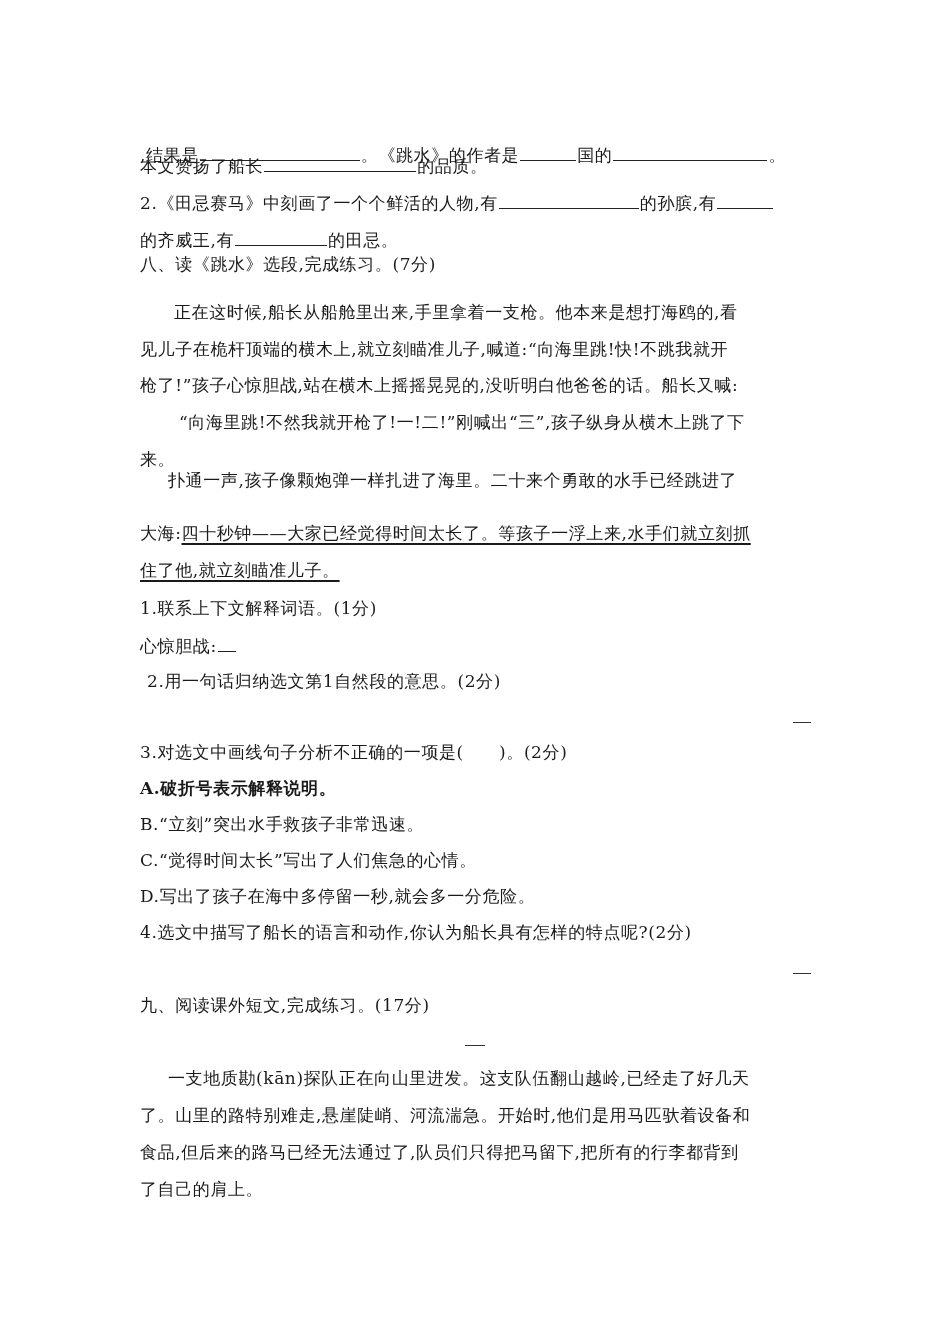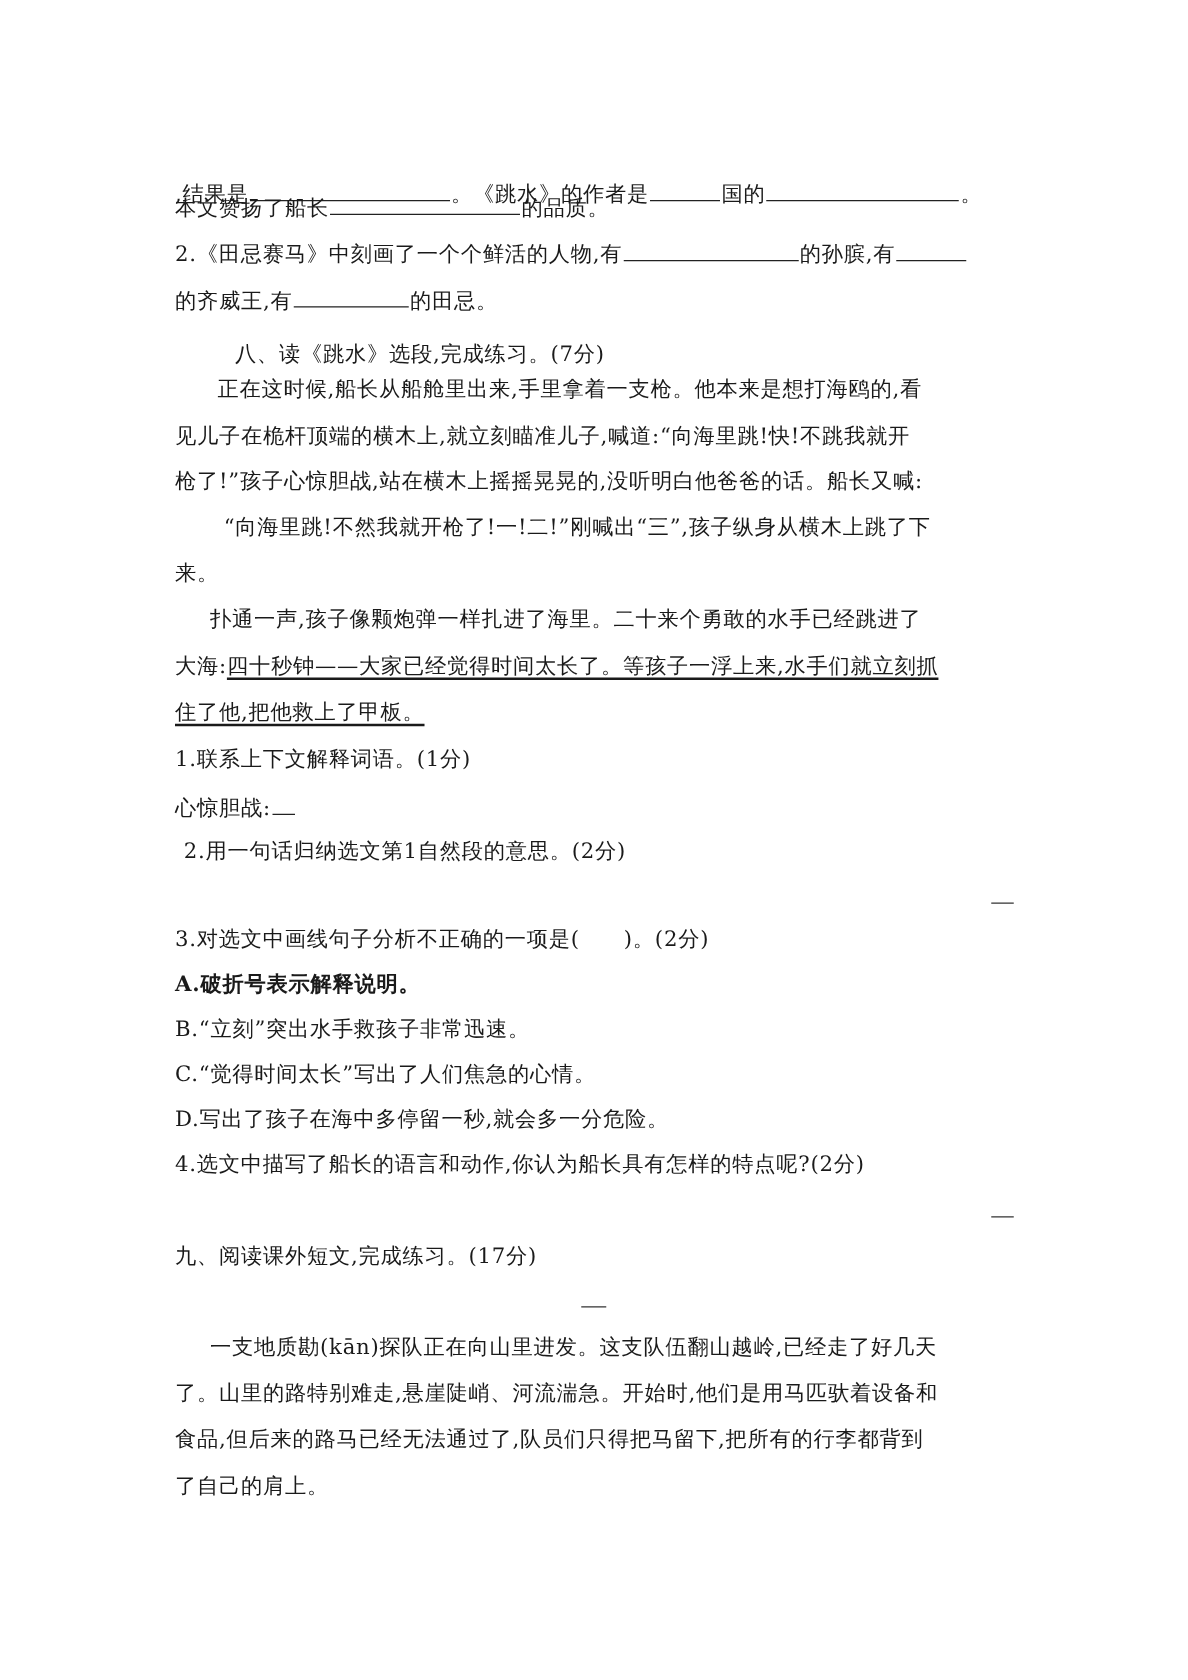--- a/index.html
+++ b/index.html
@@ -63,34 +63,34 @@
   </div>
 
   <div class="line" style="top:190px;">
     <span>2.《田忌赛马》中刻画了一个个鲜活的人物,有</span><span class="blank" style="width:140px;"></span><span>的孙膑,有</span><span class="blank" style="width:56px;"></span>
   </div>
 
   <div class="line" style="top:227px;">
     <span>的齐威王,有</span><span class="blank" style="width:92px;"></span><span>的田忌。</span>
   </div>
 
-  <div class="line" style="top:272px;margin-left:48px;">八、读《跳水》选段,完成练习。(7分)</div>
+  <div class="line" style="top:252px;">八、读《跳水》选段,完成练习。(7分)</div>
 
   <div class="line indent2" style="top:300px;">正在这时候,船长从船舱里出来,手里拿着一支枪。他本来是想打海鸥的,看</div>
   <div class="line" style="top:337px;">见儿子在桅杆顶端的横木上,就立刻瞄准儿子,喊道:“向海里跳!快!不跳我就开</div>
   <div class="line" style="top:373px;">枪了!”孩子心惊胆战,站在横木上摇摇晃晃的,没听明白他爸爸的话。船长又喊:</div>
   <div class="line" style="top:410px;margin-left:39px;">“向海里跳!不然我就开枪了!一!二!”刚喊出“三”,孩子纵身从横木上跳了下</div>
   <div class="line" style="top:447px;">来。</div>
 
-  <div class="line indent15" style="top:484px;">扑通一声,孩子像颗炮弹一样扎进了海里。二十来个勇敢的水手已经跳进了</div>
+  <div class="line indent15" style="top:468px;">扑通一声,孩子像颗炮弹一样扎进了海里。二十来个勇敢的水手已经跳进了</div>
   <div class="line" style="top:521px;">
     <span>大海:</span><span class="ul">四十秒钟——大家已经觉得时间太长了。等孩子一浮上来,水手们就立刻抓</span>
   </div>
   <div class="line" style="top:558px;">
-    <span class="ul">住了他,把他救上了甲板。</span>
+    <span class="ul">住了他,就立刻瞄准儿子。</span>
   </div>
 
   <div class="line" style="top:596px;">1.联系上下文解释词语。(1分)</div>
   <div class="line" style="top:633px;">
     <span>心惊胆战:</span><span class="blank" style="width:18px;"></span>
   </div>
 
   <div class="line" style="top:669px; left:147px;">2.用一句话归纳选文第1自然段的意思。(2分)</div>
   <div class="dash" style="top:722px; left:793px; width:18px;"></div>
 

